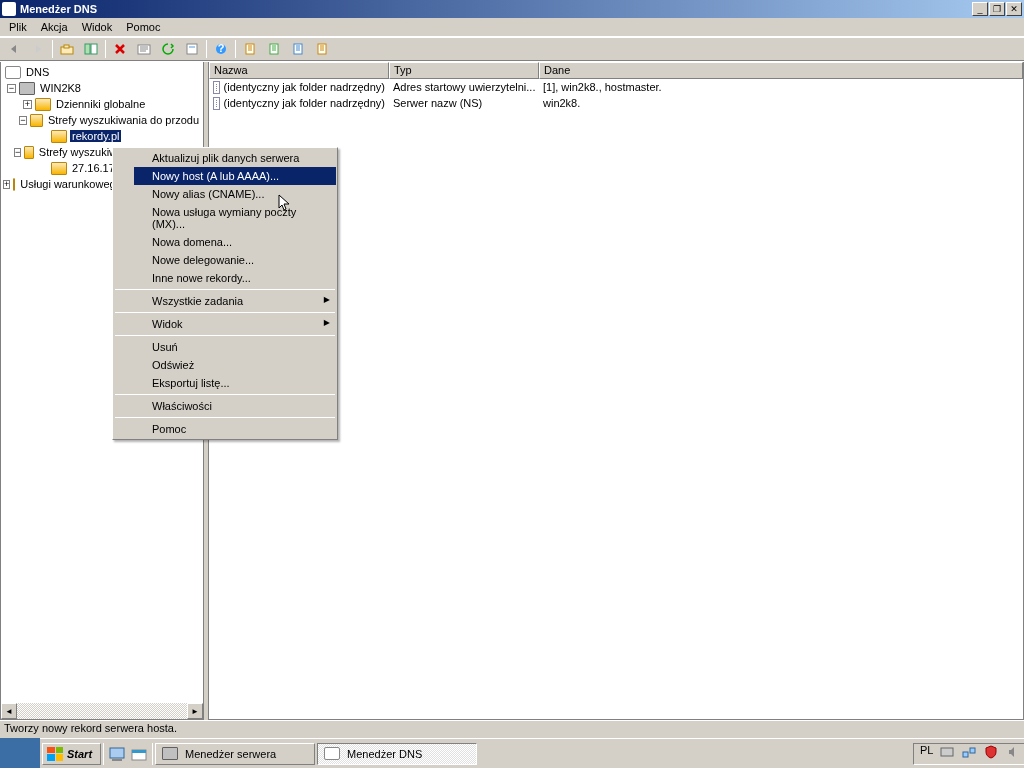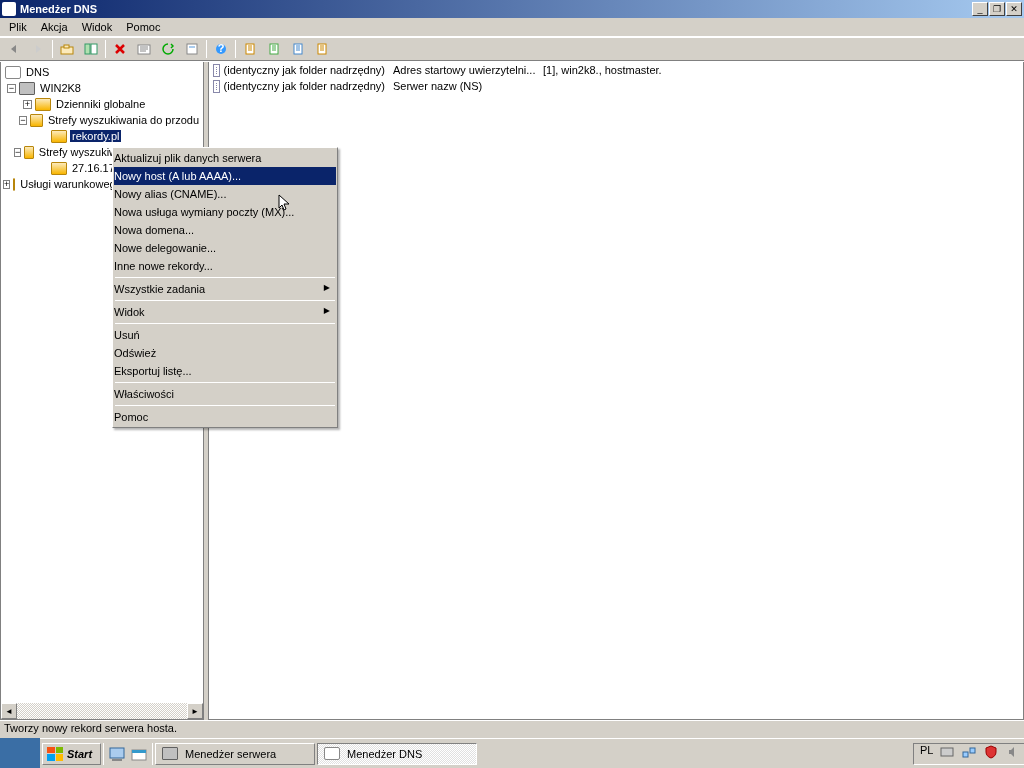--- a/index.html
+++ b/index.html
@@ -34,21 +34,21 @@
 .list-body { flex: 1; overflow: auto; }
 .list-row { display: flex; height: 16px; align-items: center; }
 .list-cell { padding: 0 4px; overflow: hidden; white-space: nowrap; display: flex; align-items: center; }
 .rec-icon { width: 14px; height: 13px; background: #fff; border: 1px solid #88a; margin-right: 4px; display: inline-block; position: relative; }
 .rec-icon::before { content: ""; position: absolute; left: 2px; top: 2px; right: 2px; height: 1px; background: #88a; box-shadow: 0 2px 0 #88a, 0 4px 0 #88a, 0 6px 0 #88a; }
 .hscroll { height: 16px; background: #d4d0c8; display: flex; }
 .hscroll-btn { width: 16px; height: 16px; background: #d4d0c8; border: 1px solid; border-color: #fff #808080 #808080 #fff; display:flex; align-items:center; justify-content:center; font-size:8px; }
 .hscroll-track { flex: 1; background: repeating-conic-gradient(#fff 0 25%, #d4d0c8 0 50%) 50%/2px 2px; }
 .statusbar { height: 18px; background: #d4d0c8; border-top: 1px solid #fff; padding: 1px 4px; }
 .context-menu { position: absolute; left: 112px; top: 147px; width: 226px; background: #d4d0c8; border: 1px solid #808080; border-top-color: #fff; border-left-color: #fff; box-shadow: 2px 2px 2px rgba(0,0,0,0.3); z-index: 100; padding: 1px; }
-.ctx-item { padding: 3px 18px 3px 0; position: relative; }
+.ctx-item { padding: 3px 18px 3px 18px; position: relative; margin-left: 20px; }
 .ctx-item.hl { background: #0a246a; color: #fff; }
 .ctx-sep { height: 1px; background: #808080; border-bottom: 1px solid #fff; margin: 2px 1px; }
 .ctx-arrow::after { content: "▶"; position: absolute; right: 6px; top: 3px; font-size: 8px; }
 .cursor { position: absolute; left: 278px; top: 194px; z-index: 200; font-size: 14px; pointer-events: none; }
 .taskbar { position: absolute; left: 0; bottom: 0; width: 1024px; height: 30px; background: #d4d0c8; border-top: 1px solid #fff; display: flex; align-items: center; padding: 2px; margin-left: 40px; }
 .start-btn { height: 22px; padding: 0 8px 0 4px; background: #d4d0c8; border: 1px solid; border-color: #fff #808080 #808080 #fff; display: flex; align-items: center; font-weight: bold; font-style: italic; gap: 4px; }
 .win-flag { width: 16px; height: 14px; display: grid; grid-template: 1fr 1fr / 1fr 1fr; gap: 1px; }
 .win-flag span:nth-child(1){background:#f65314}.win-flag span:nth-child(2){background:#7cbb00}.win-flag span:nth-child(3){background:#00a1f1}.win-flag span:nth-child(4){background:#ffbb00}
 .tb-sep2 { width: 1px; height: 22px; background: #808080; border-right: 1px solid #fff; margin: 0 2px; }
 .ql { width: 22px; height: 22px; display:flex; align-items:center; justify-content:center; }
@@ -211,35 +211,41 @@
           </div>
       </div>
       <div class="hscroll" style="position:absolute;bottom:0;left:0;right:0">
         <div class="hscroll-btn">◄</div>
         <div class="hscroll-track"></div>
         <div class="hscroll-btn">►</div>
       </div>
     </div>
     <div class="splitter"></div>
     <div class="list-panel">
+      <div class="list-header">
+        <div class="list-hcol" style="width:180px">Nazwa</div>
+        <div class="list-hcol" style="width:150px">Typ</div>
+        <div class="list-hcol" style="flex:1">Dane</div>
+      </div>
       <div class="list-body">
         <div class="list-row">
           <div class="list-cell" style="width:180px">
               <span class="rec-icon"></span>
               <span>(identyczny jak folder nadrzędny)</span>
             </div>
           <div class="list-cell" style="width:150px">Adres startowy uwierzytelni...</div>
           <div class="list-cell" style="flex:1">[1], win2k8., hostmaster.</div>
         </div>
         <div class="list-row">
           <div class="list-cell" style="width:180px">
               <span class="rec-icon"></span>
               <span>(identyczny jak folder nadrzędny)</span>
             </div>
           <div class="list-cell" style="width:150px">Serwer nazw (NS)</div>
+          <div class="list-cell" style="flex:1">win2k8.</div>
         </div>
       </div>
     </div>
   </div>
 
   <div class="statusbar"><span>Tworzy nowy rekord serwera hosta.</span></div>
 </div>
 
 <div class="context-menu">
   <div class="ctx-item">Aktualizuj plik danych serwera</div>

